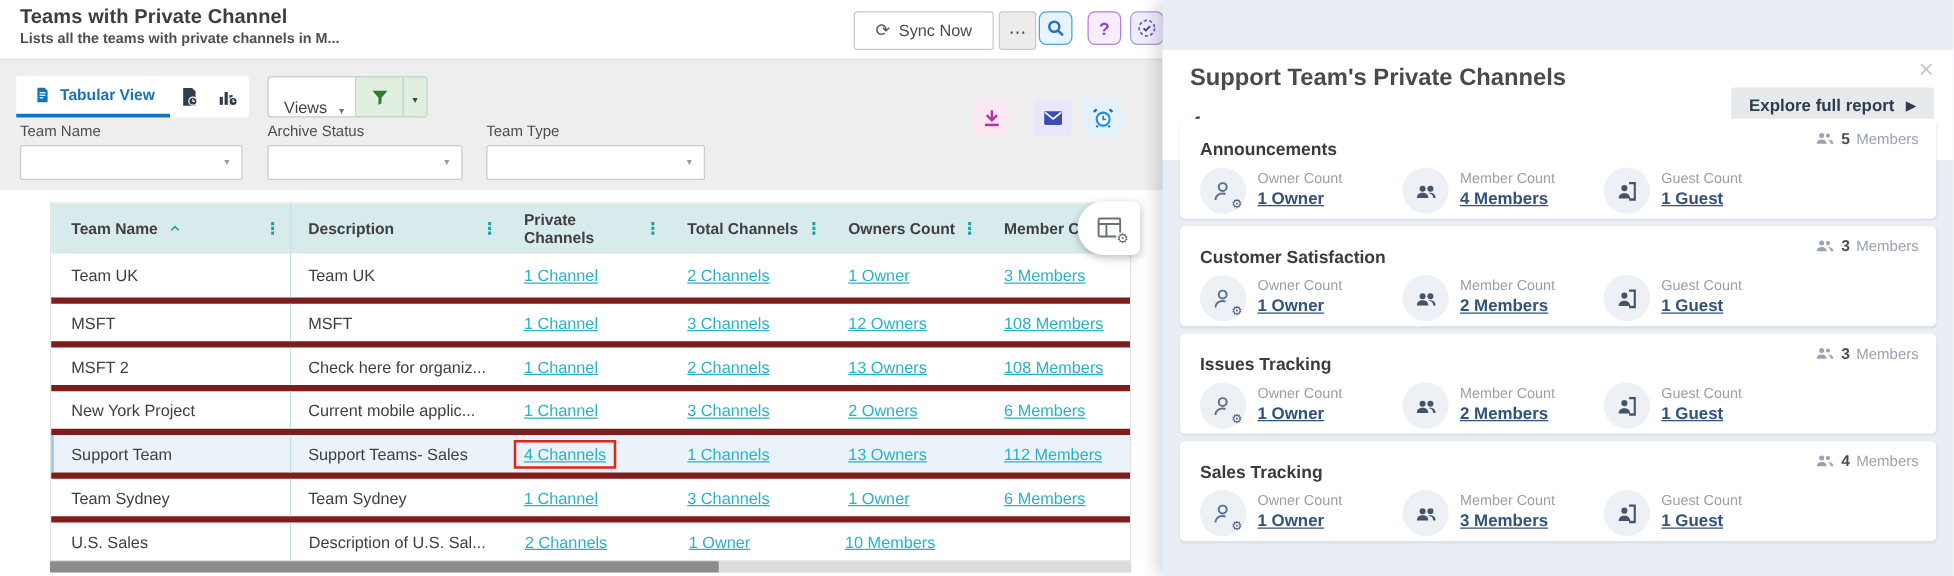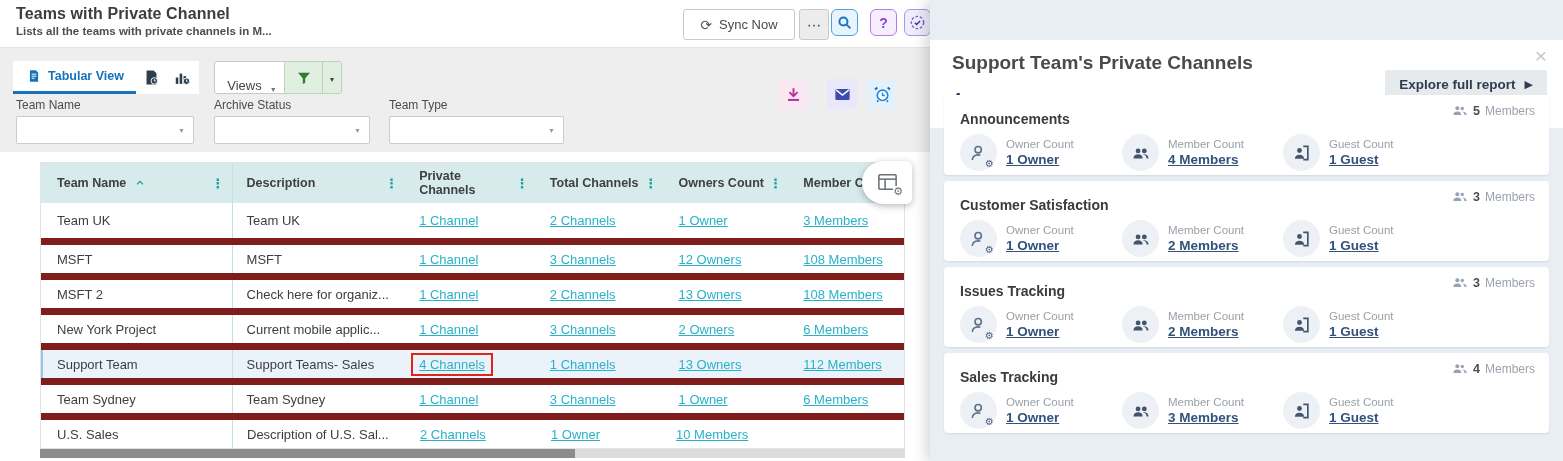--- a/index.html
+++ b/index.html
@@ -70,21 +70,21 @@
   .thead { display:flex; height:40px; background:#d7ebed; align-items:center; }
   .th { display:flex; align-items:center; font-size:12.5px; font-weight:600; color:#3f3f3f; height:100%; position:relative; }
   .th .dots { margin-left:auto; margin-right:7px; color:#18a0a5; font-weight:bold; font-size:13px; }
   .c0 { width:192px; padding-left:16px; border-right:1px solid #c6e0e2; }
   .c1 { width:173px; padding-left:14px; }
   .c2 { width:131px; padding-left:14px; }
   .c3 { width:129px; padding-left:14px; }
   .c4 { width:125px; padding-left:14px; }
   .c5 { width:115px; padding-left:14px; overflow:hidden; white-space:nowrap; }
   .sort-ico { margin-left:9px; display:flex; }
-  .trow { display:flex; height:35px; align-items:center; border-top:7px solid #7f1d1d; background:#fff; font-size:13px; color:#3e3e3e; }
+  .trow { display:flex; height:35px; align-items:center; border-top:5px solid #7f1d1d; background:#fff; font-size:13px; color:#3e3e3e; }
   .trow:first-child { border-top:none; }
   .trow .td { overflow:hidden; white-space:nowrap; height:100%; display:flex; align-items:center; }
   .row-highlighted { background:#ebf3fa; box-shadow:inset 2px 0 0 #9cc3e5; }
   .tlink { color:#29b2c7; text-decoration:underline; cursor:pointer; }
   .tlink.annotated { border:2px solid #e1251b; padding:2px 6px; margin-left:-8px; }
   .col-chooser { position:absolute; left:862px; top:113px; width:50px; height:43px; background:#fff;
     border-radius:22px 6px 6px 22px; box-shadow:0 2px 7px rgba(0,0,0,.28); cursor:pointer;
     display:flex; align-items:center; justify-content:center; border:none; }
   .col-chooser svg { width:23px; height:23px; }
   .hscroll { position:absolute; left:40px; top:401px; width:865px; height:9px; background:#dcdcdc; }

